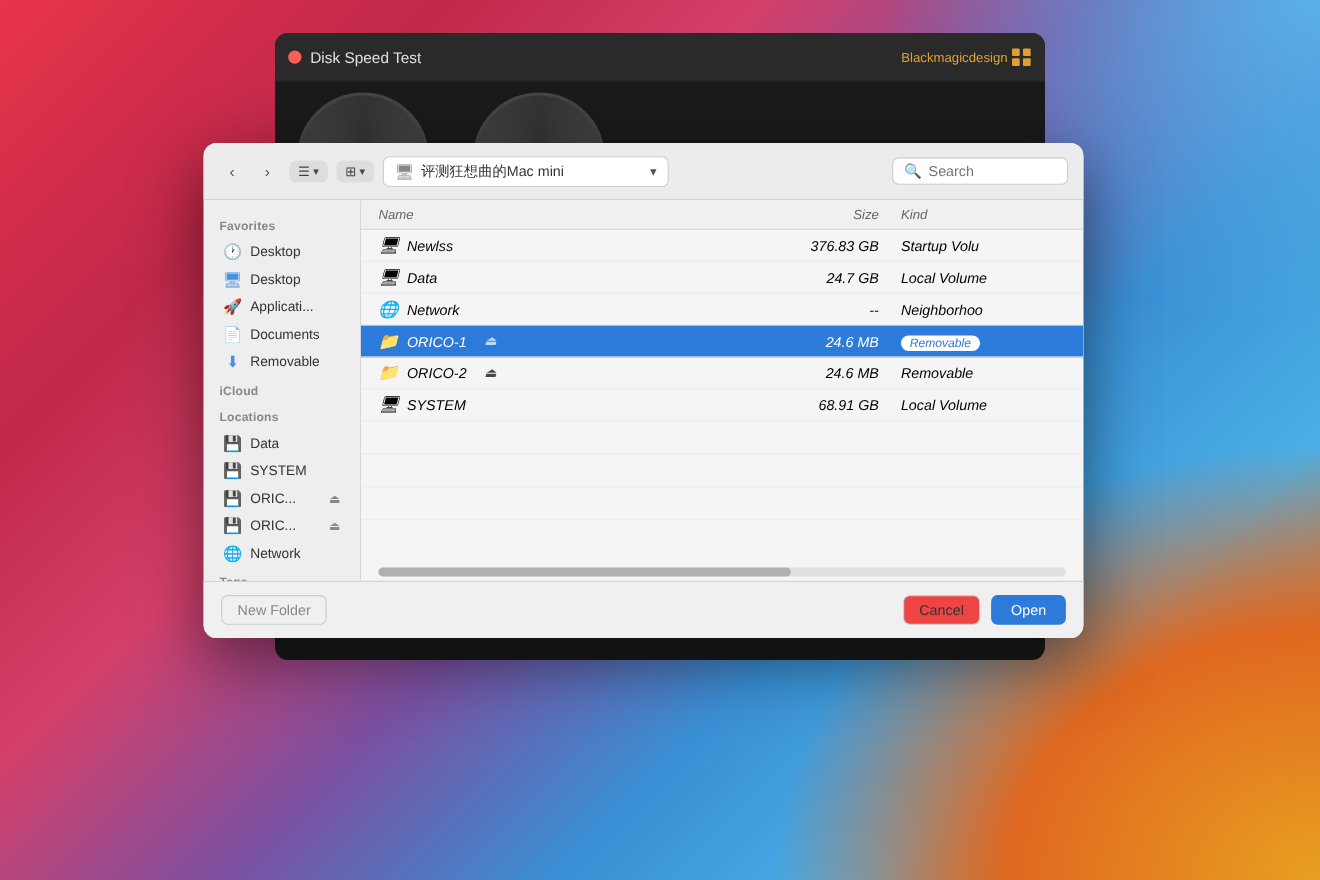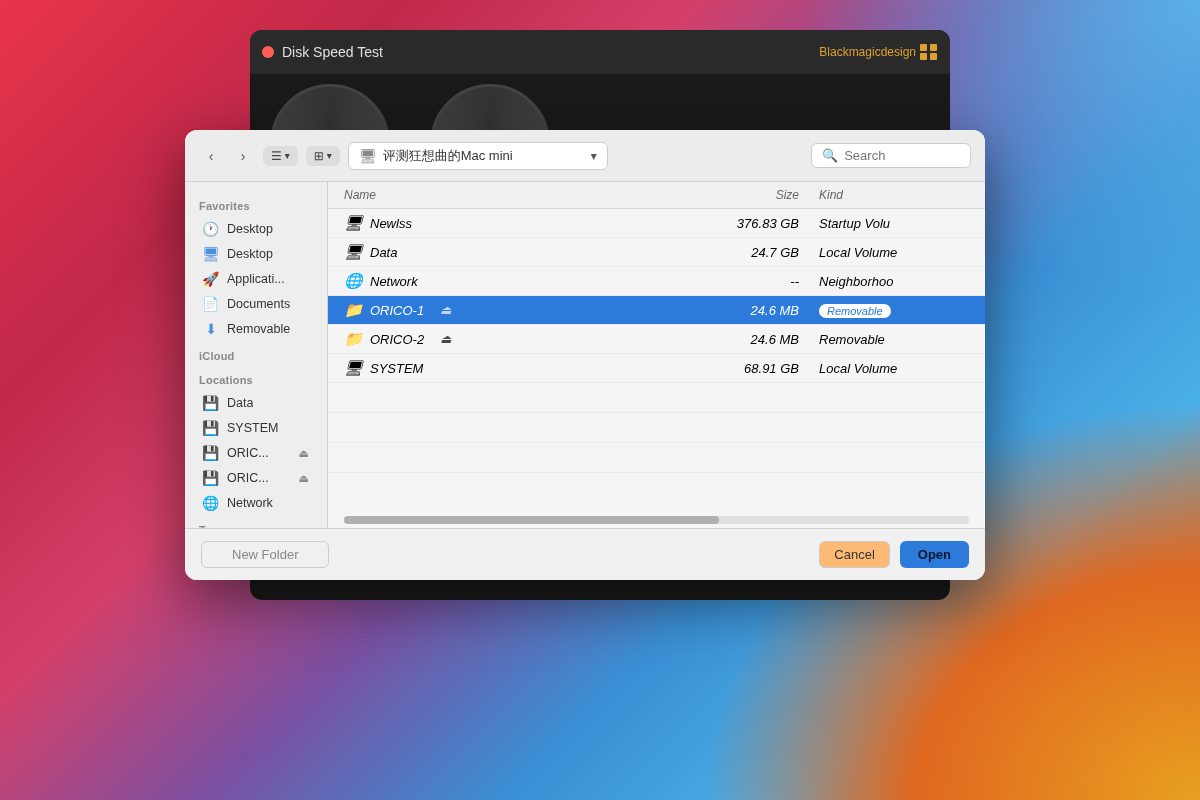--- a/index.html
+++ b/index.html
@@ -350,44 +350,44 @@
       display: flex;
       align-items: center;
       padding: 0 16px;
       gap: 10px;
       flex-shrink: 0;
     }
     .btn-new-folder {
       background: transparent;
       border: 1px solid #ccc;
       border-radius: 6px;
-      padding: 5px 30px;
+      padding: 5px 14px;
       font-size: 13px;
       color: #888;
       cursor: not-allowed;
     }
     .btn-cancel {
-      background: #fdba74;
+      background: #ef4444;
       border: 1px solid #ccc;
       border-radius: 6px;
       padding: 5px 14px;
       font-size: 13px;
       color: #333;
       cursor: pointer;
       margin-left: auto;
     }
     .btn-open {
       background: #2c7bdb;
       border: none;
       border-radius: 6px;
       padding: 6px 18px;
       font-size: 13px;
-      color: #0f172a;
+      color: #ffffff;
       cursor: pointer;
-      font-weight: 700;
+      font-weight: 400;
     }
 
     
     .dsk-data-section {
       padding: 8px 20px;
       color: #555;
     }
     .dsk-row {
       display: flex;
       justify-content: space-between;

